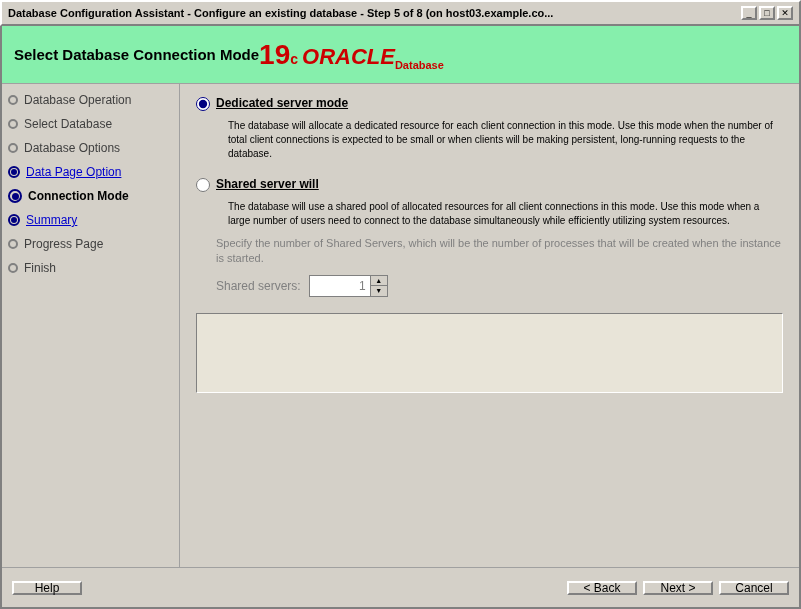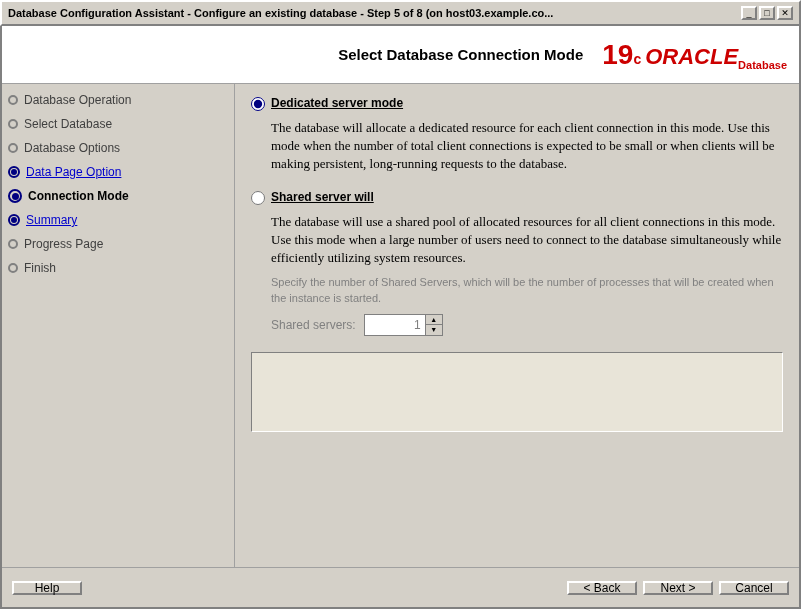--- a/index.html
+++ b/index.html
@@ -54,28 +54,27 @@
       background: #d4d0c8;
       border: 2px solid #808080;
       border-top: none;
       height: calc(609px - 26px);
       display: flex;
       flex-direction: column;
     }
 
     
     .header {
-      background: #ffffff;
+      background: #86efac;
       padding: 8px 12px;
       display: flex;
       align-items: center;
-      justify-content: flex-end;
+      justify-content: flex-start;
       border-bottom: 1px solid #a0a0a0;
       height: 58px;
-      gap: 19px;
     }
     .header-title {
       font-size: 15px;
       font-weight: bold;
       color: #000;
     }
     .oracle-logo {
       display: flex;
       flex-direction: row;
       align-items: flex-end;
@@ -111,21 +110,21 @@
 
     
     .body-area {
       display: flex;
       flex: 1;
       overflow: hidden;
     }
 
     
     .sidebar {
-      width: 233px;
+      width: 178px;
       background: #d4d0c8;
       border-right: 1px solid #a0a0a0;
       padding: 4px 0;
       flex-shrink: 0;
     }
     .sidebar-item {
       display: flex;
       align-items: center;
       padding: 4px 6px;
       cursor: default;
@@ -224,26 +223,25 @@
 
     .option-label {
       font-size: 12px;
       font-weight: bold;
       color: #000;
       text-decoration: underline;
       cursor: pointer;
     }
 
     .option-description {
-      font-size: 13px;
+      font-size: 10px;
       color: #000;
       line-height: 1.4;
-      margin-left: 20px;
+      margin-left: 32px;
       margin-bottom: 8px;
-      font-family: Liberation Serif, serif;
     }
 
     .shared-servers-label {
       font-size: 11px;
       color: #808080;
       margin-left: 20px;
       margin-bottom: 8px;
       line-height: 1.4;
     }
 

